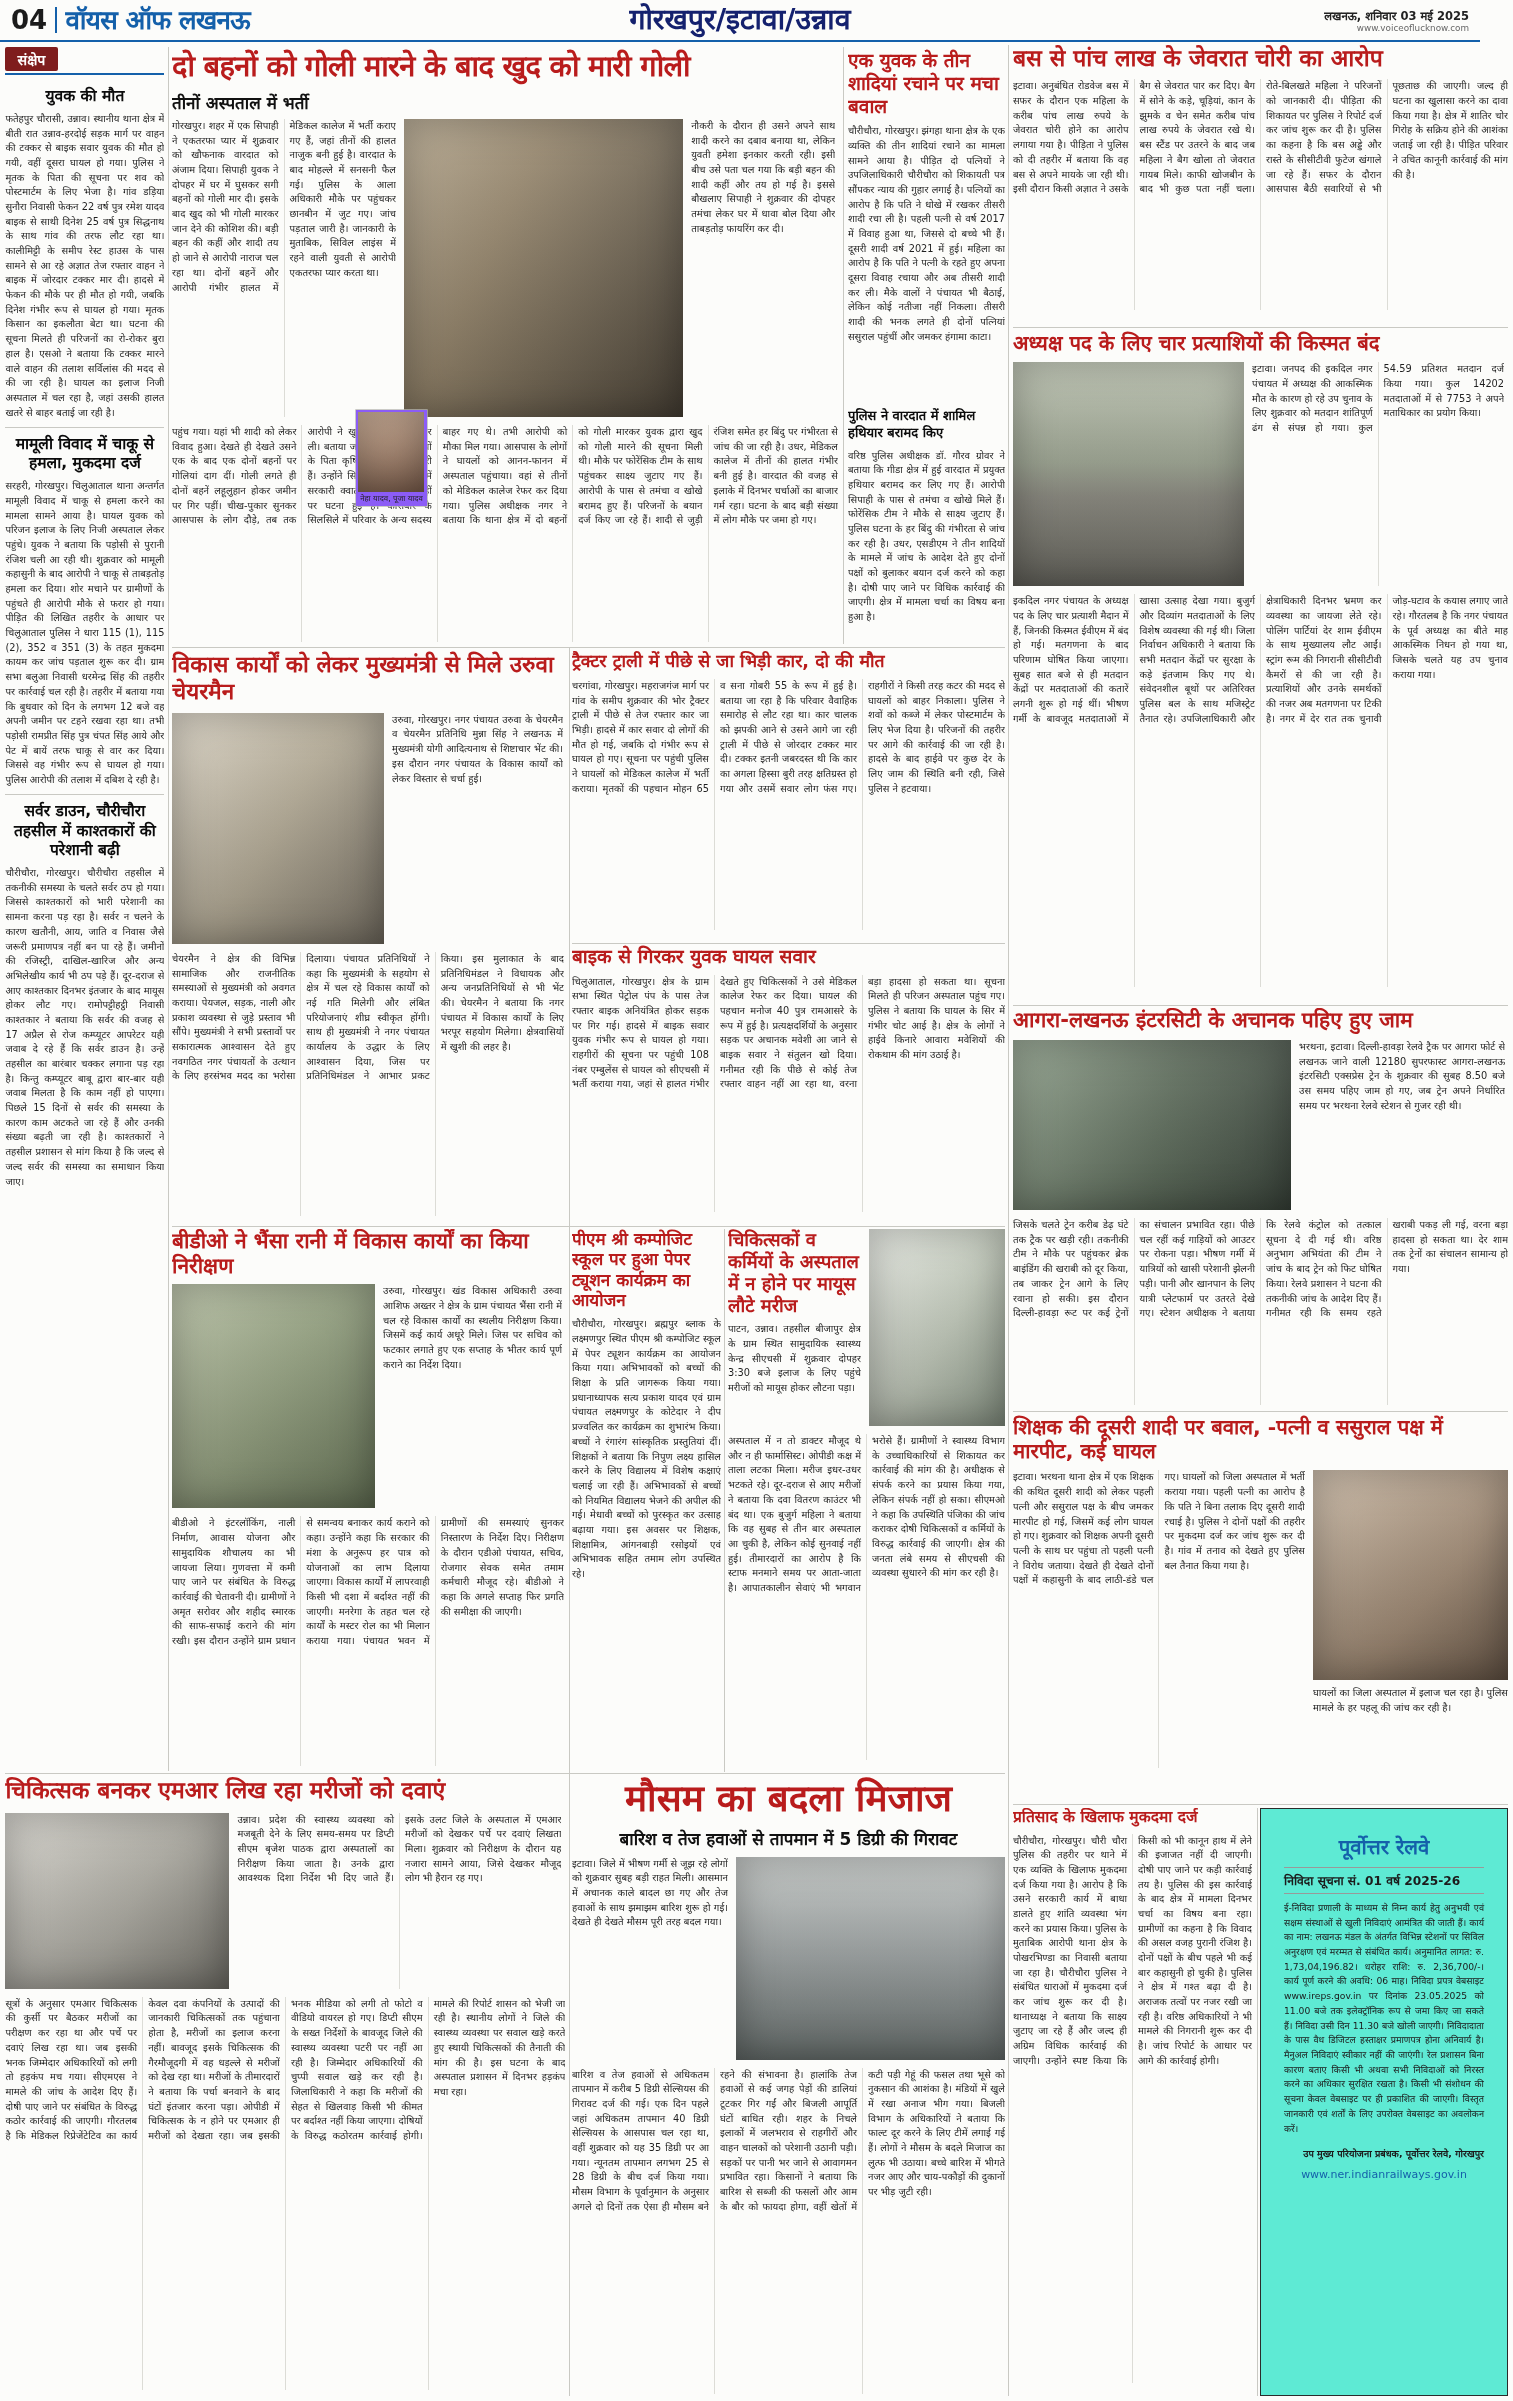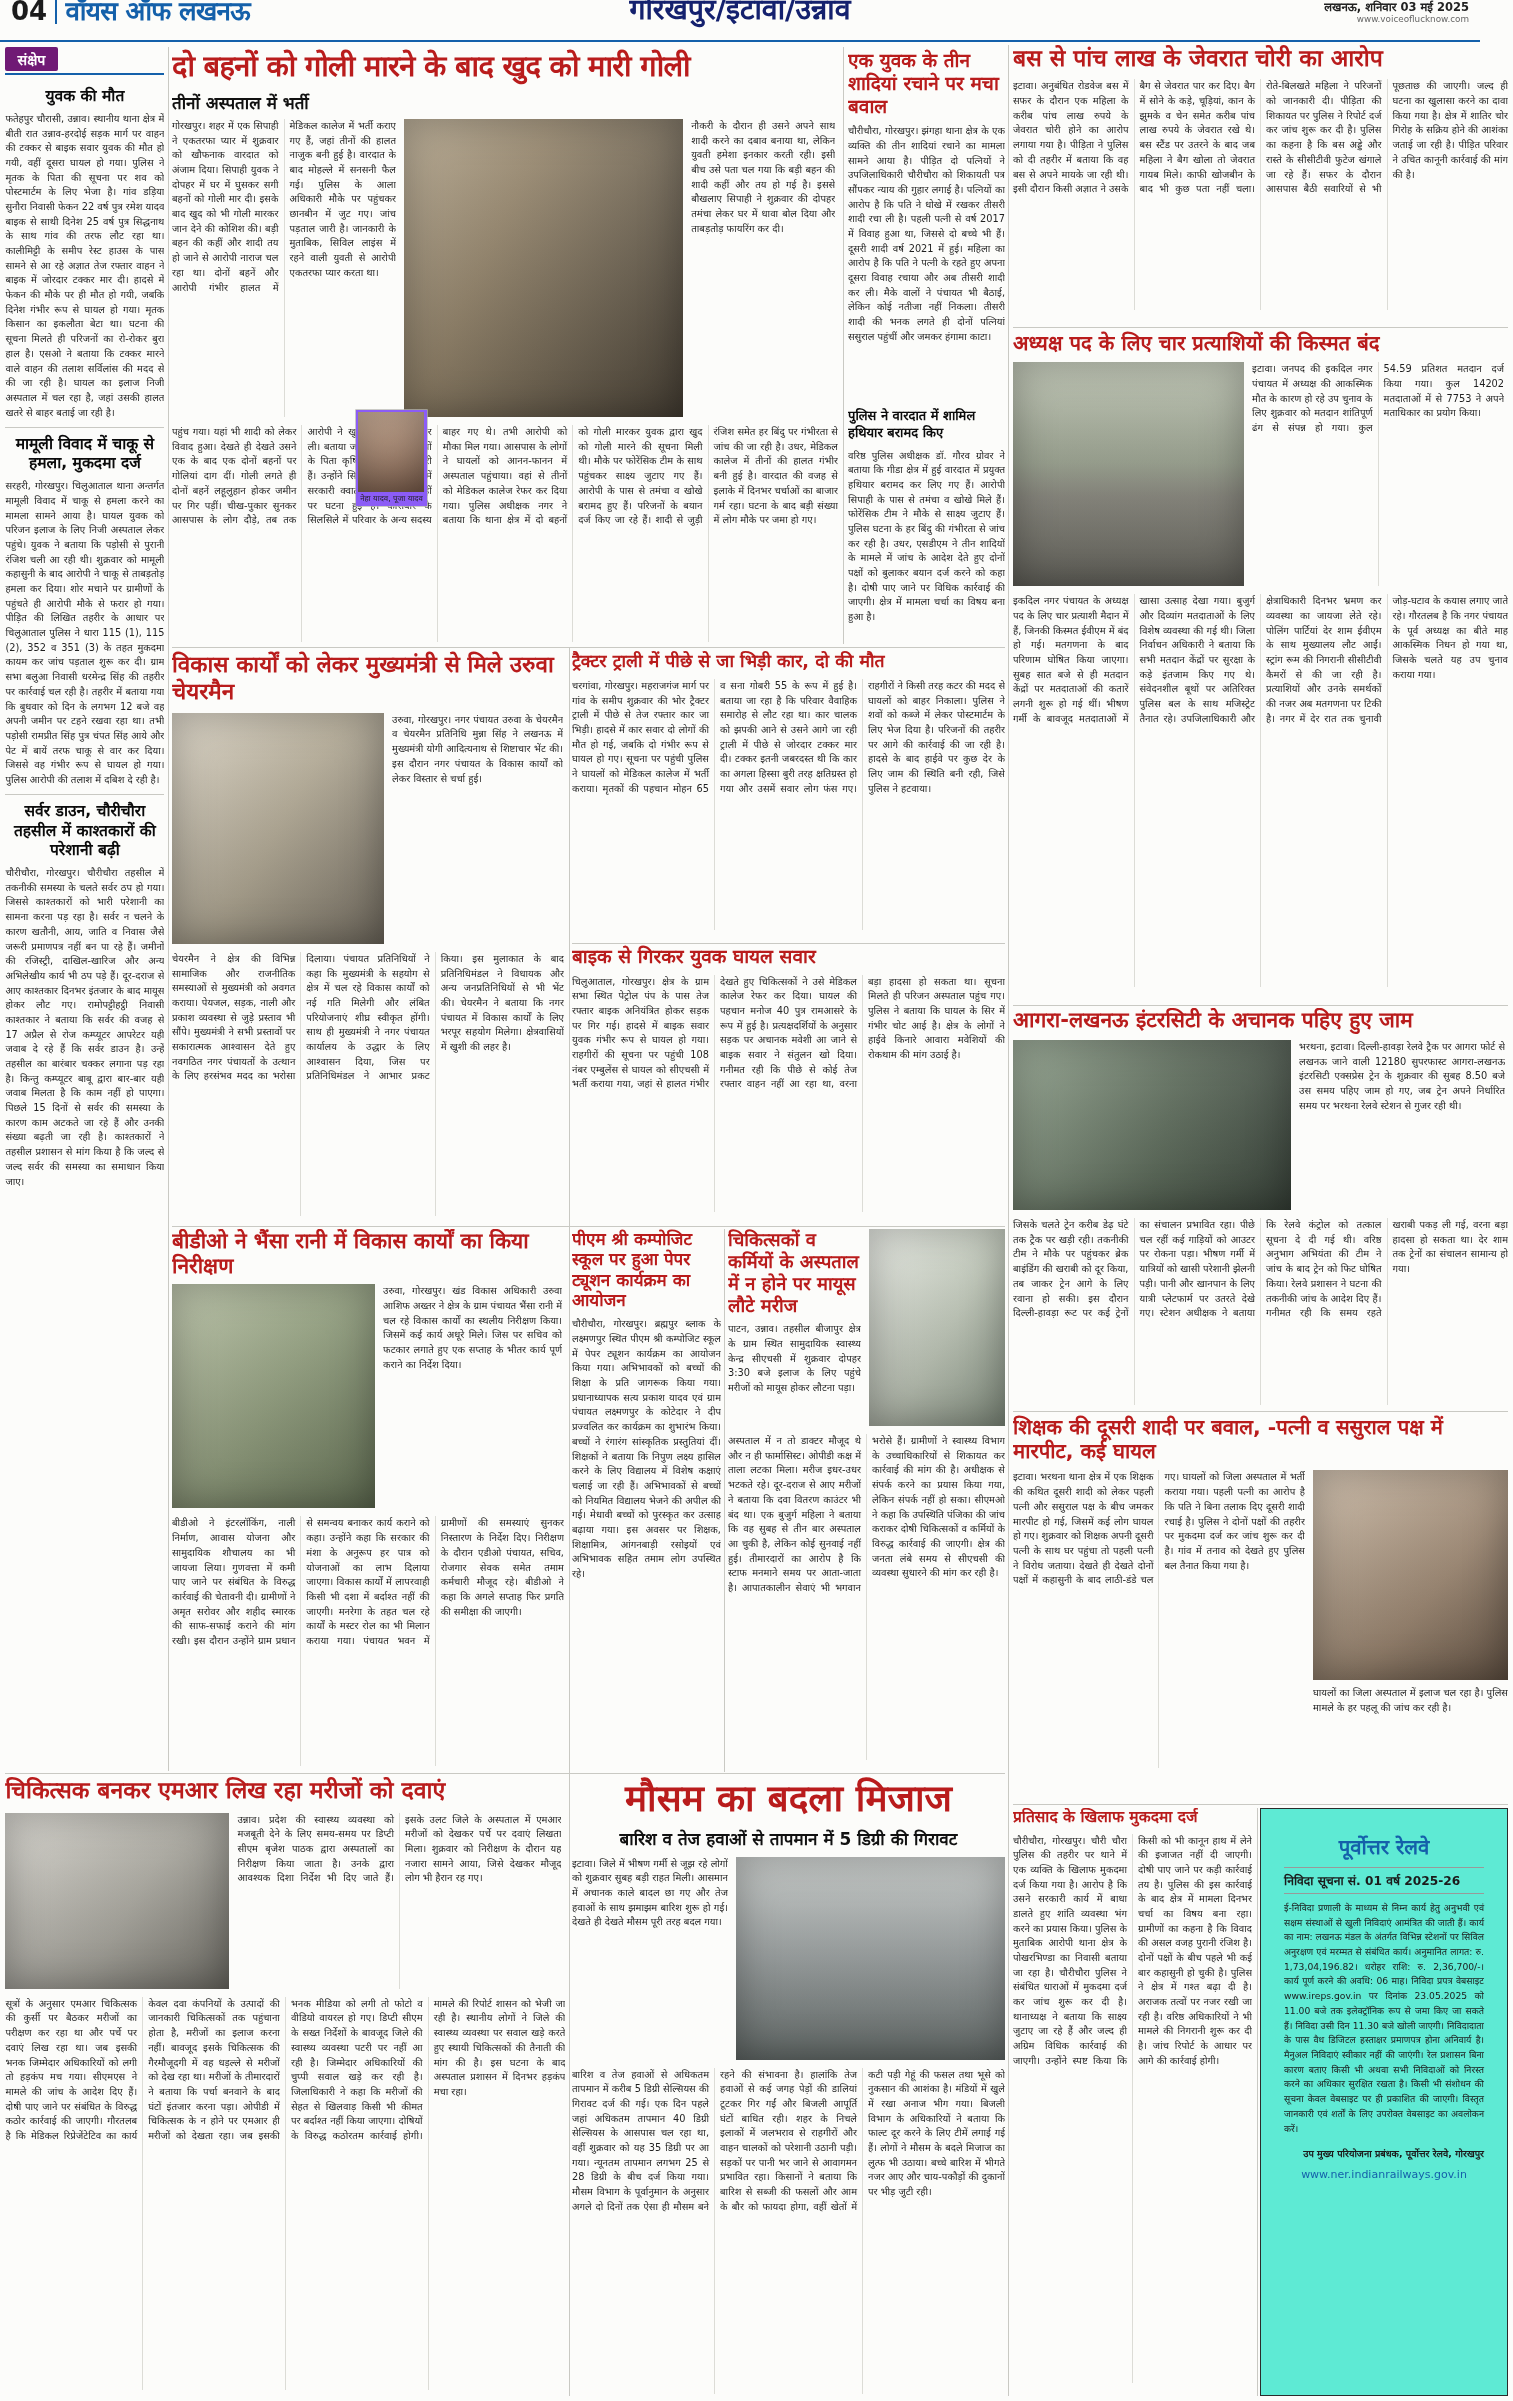--- a/index.html
+++ b/index.html
@@ -1,21 +1,21 @@
 <!DOCTYPE html>
 <html style="font-size:11px"><head>
 <meta charset="utf-8">
 <style>
   *{margin:0;padding:0;box-sizing:border-box}
   html,body{background:#e9e9e5}
   body{font-family:"DejaVu Sans","Liberation Sans",sans-serif;color:#1b1b1b}
   #page{position:relative;width:1514px;height:2401px;background:#fcfcfa;overflow:hidden;margin:0 auto}
 
   
-  .topbar{position:absolute;left:0;top:0;width:1480px;height:42px;display:flex;align-items:flex-end;
+  .topbar{position:absolute;left:0;top:0;width:1480px;height:42px;display:flex;align-items:center;
           padding:16px 11px;border-bottom:2.7px solid #1460aa;background:#fcfcfa}
   .pageno{font-size:26px;font-weight:bold;color:#1b1b1b;line-height:1}
   .mast-sep{width:2px;height:26px;background:#1460aa;margin:0 8.1px}
   .masthead{font-size:26px;font-weight:bold;color:#1460aa;line-height:1;letter-spacing:-0.7px}
   .mast-center{position:absolute;left:50%;transform:translateX(-50%);font-size:28.5px;font-weight:bold;color:#14216e;line-height:1}
   .mast-right{margin-left:auto;text-align:right}
   .mast-date{font-size:11.5px;font-weight:bold;color:#222}
   .mast-site{font-size:8.8px;color:#666}
 
   
@@ -43,21 +43,21 @@
   .ph-hospital{background:linear-gradient(120deg,#e7eae3,#c2cabb 55%,#93a08f)}
   .ph-bdo{background:linear-gradient(120deg,#b6bfa3,#93a07f 50%,#6c7a5c)}
   .ph-clinic{background:linear-gradient(120deg,#d4d2cb,#aeaca3 55%,#7c7a72)}
   .ph-flood{background:linear-gradient(180deg,#c0c4c2,#9aa0a0 50%,#707876)}
 
   
   .vr{position:absolute;width:0.7px;background:#c9c9c3}
   .hr{position:absolute;height:0.7px;background:#c9c9c3}
 
   
-  .briefs-label{display:inline-block;background:#701a75;color:#fff;font-size:14.2px;font-weight:bold;
+  .briefs-label{display:inline-block;background:#7f1d1d;color:#fff;font-size:14.2px;font-weight:bold;
                 padding:2.7px 12.2px;border-radius:2px;margin-bottom:1.4px}
   .briefs-rule{height:2px;background:#1460aa;margin-bottom:5.4px}
   .brief{padding:6.8px 0;border-bottom:0.7px solid #c9c9c3}
   .brief-title{font-size:15.6px;font-weight:bold;text-align:center;line-height:1.25;margin-bottom:5.4px;color:#0b0b0b}
 
   
   .crosshead{font-size:13px;font-weight:bold;line-height:1.3;margin:6.8px 0;color:#0b0b0b}
 
   
   .rail-box{border:1.4px solid #2b2b2b;padding:23px;height:100%;background:#5eead4}

